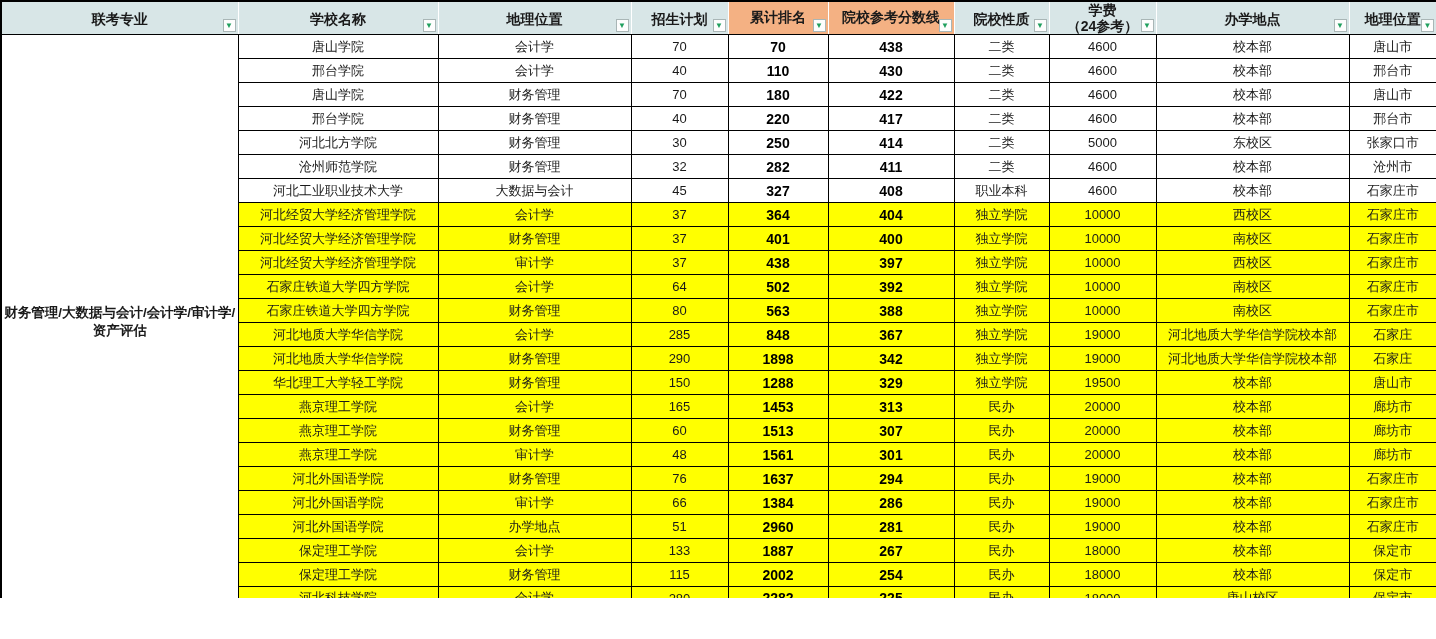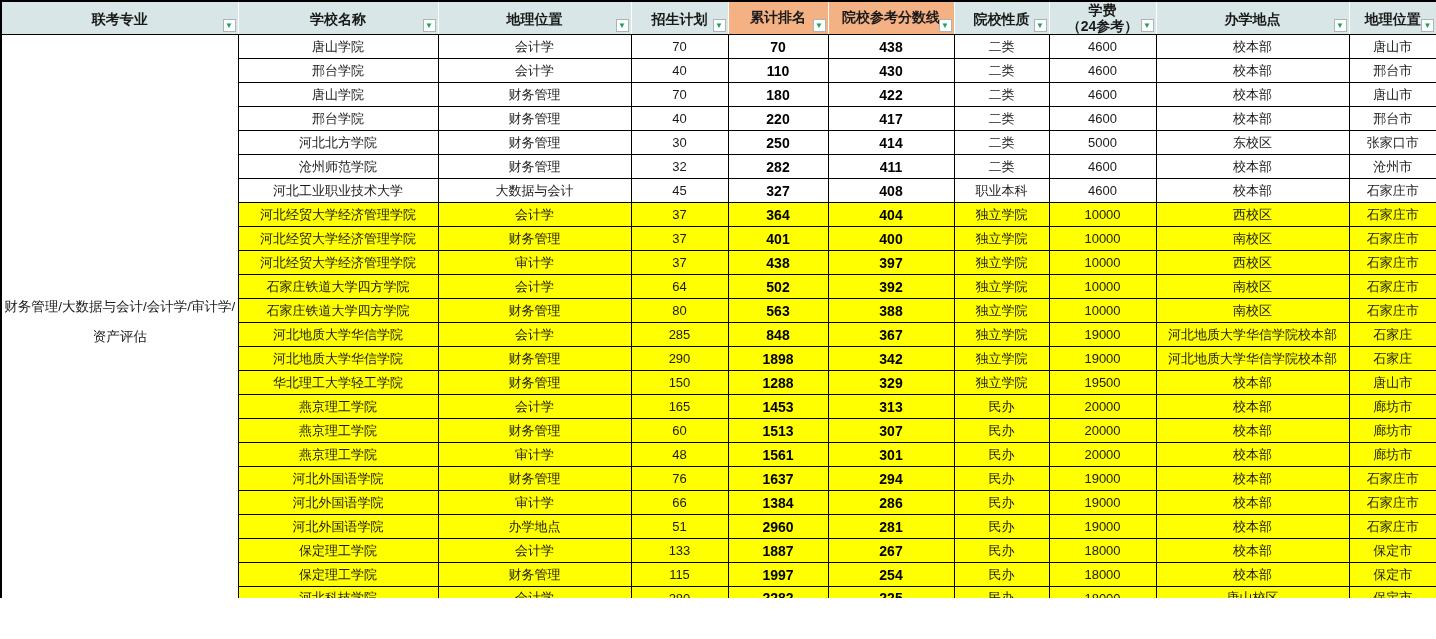--- a/index.html
+++ b/index.html
@@ -36,21 +36,21 @@
 
   tbody td {
     height:24px; font-size:13px; text-align:center; vertical-align:middle;
     border:1px solid #000000; padding:0 2px; box-sizing:border-box;
     overflow:hidden; white-space:nowrap; background:#ffffff;
   }
   tbody tr.hl td { background:#ffff00; }
   tbody td.rank, tbody td.score { font-weight:bold; font-size:14px; color:#000; }
   tbody td.mergecell {
     background:#ffffff !important; white-space:normal; word-break:break-all;
-    font-size:13.5px; line-height:30px; padding:0 0;
+    font-size:13.5px; line-height:18px; padding:0 0;font-weight:bold;
   }
 </style>
 </head>
 <body>
 
 <div class="sheet">
   <table class="grid">
     <colgroup>
       <col class="c0">
         <col class="c1">
@@ -319,21 +319,21 @@
           <td class="score">267</td>
           <td class="nature">民办</td>
           <td class="fee">18000</td>
           <td class="campus">校本部</td>
           <td class="city">保定市</td>
         </tr>
         <tr class="hl">
           <td class="school">保定理工学院</td>
           <td class="major">财务管理</td>
           <td class="plan">115</td>
-          <td class="rank">1997</td>
+          <td class="rank">2002</td>
           <td class="score">254</td>
           <td class="nature">民办</td>
           <td class="fee">18000</td>
           <td class="campus">校本部</td>
           <td class="city">保定市</td>
         </tr>
         <tr class="hl">
           <td class="school">河北科技学院</td>
           <td class="major">会计学</td>
           <td class="plan">280</td>

